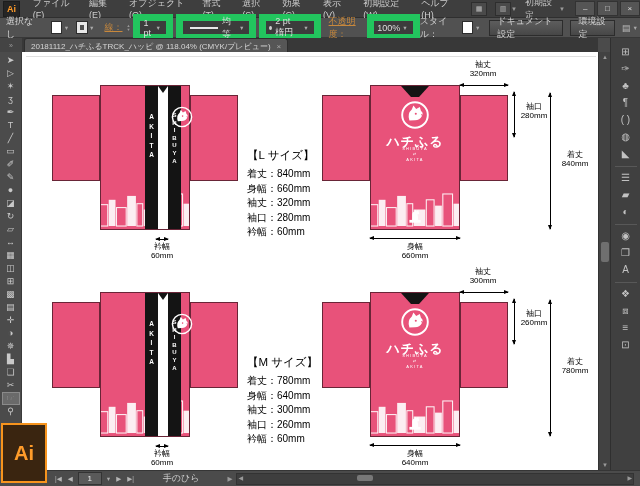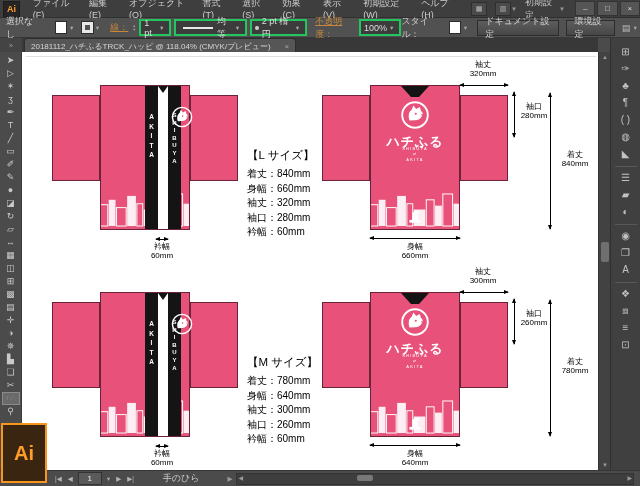--- a/index.html
+++ b/index.html
@@ -20,32 +20,32 @@
   .winbtn{width:22px;height:13px;margin-left:2px;background:#555;border:1px solid #333;
           color:#ddd;font-size:8px;display:flex;align-items:center;justify-content:center;}
   
   .controlbar{position:absolute;left:0;top:18px;width:640px;height:20px;background:#515151;
               display:flex;align-items:center;border-bottom:1px solid #383838;box-sizing:border-box;}
   .sel-status{margin:0 10px 0 6px;color:#d8d8d8;}
   .swatch{width:11px;height:11px;border:1px solid #2c2c2c;background:#fff;margin-left:6px;}
   .swatch.stroke{background:#515151;border:3px solid #e8e8e8;width:5px;height:5px;outline:1px solid #2c2c2c;}
   .ddc{font-size:5.5px;color:#aaa;margin:0 2px;}
   .link-label{color:#c8883c;text-decoration:underline;margin-left:8px;}
-  .field{height:13px;background:#3c3c3c;border:2px solid #22c55e;display:flex;align-items:center;
+  .field{height:13px;background:#3c3c3c;border:7px solid #22c55e;display:flex;align-items:center;
          padding:0 3px;margin-left:3px;color:#ddd;}
   .stepper{display:flex;flex-direction:column;font-size:4px;line-height:4px;color:#999;margin-left:4px;}
   .lineSample{width:34px;height:2px;background:#e8e8e8;margin:0 4px;}
   .dotSample{width:4px;height:4px;border-radius:50%;background:#cfcfcf;margin-right:3px;}
   .cbtn{height:14px;border:1px solid #2c2c2c;background:linear-gradient(#5d5d5d,#474747);
         display:flex;align-items:center;padding:0 7px;margin-left:7px;color:#d5d5d5;}
   
   .tabbar{position:absolute;left:22px;top:38px;width:576px;height:14px;background:#383838;}
   .doc-tab{position:absolute;left:2px;top:0;height:14px;max-width:300px;background:#565656;
            border:1px solid #2e2e2e;border-bottom:none;border-radius:3px 3px 0 0;
-           display:flex;align-items:center;padding:0 6px;font-size:8px;color:#d6d6d6;white-space:nowrap;overflow:hidden;gap:8px;}
+           display:flex;align-items:center;padding:0 6px;font-size:8px;color:#d6d6d6;white-space:nowrap;overflow:hidden;}
   .tab-close{margin-left:6px;color:#aaa;font-size:8px;}
   .tb-corner{position:absolute;left:0;top:38px;width:22px;height:14px;background:#444;
              color:#999;font-size:7px;display:flex;align-items:center;justify-content:center;}
   
   .toolbar{position:absolute;left:0;top:52px;width:22px;height:418px;background:#4b4b4b;
            border-right:1px solid #3a3a3a;box-sizing:border-box;display:flex;flex-direction:column;align-items:center;padding-top:2px;}
   .tool{width:18px;height:13px;display:flex;align-items:center;justify-content:center;
         color:#c9c9c9;font-size:9px;line-height:13px;}
   .tool.active{background:#6a6a6a;border:1px solid #8a8a8a;box-sizing:border-box;}
   

